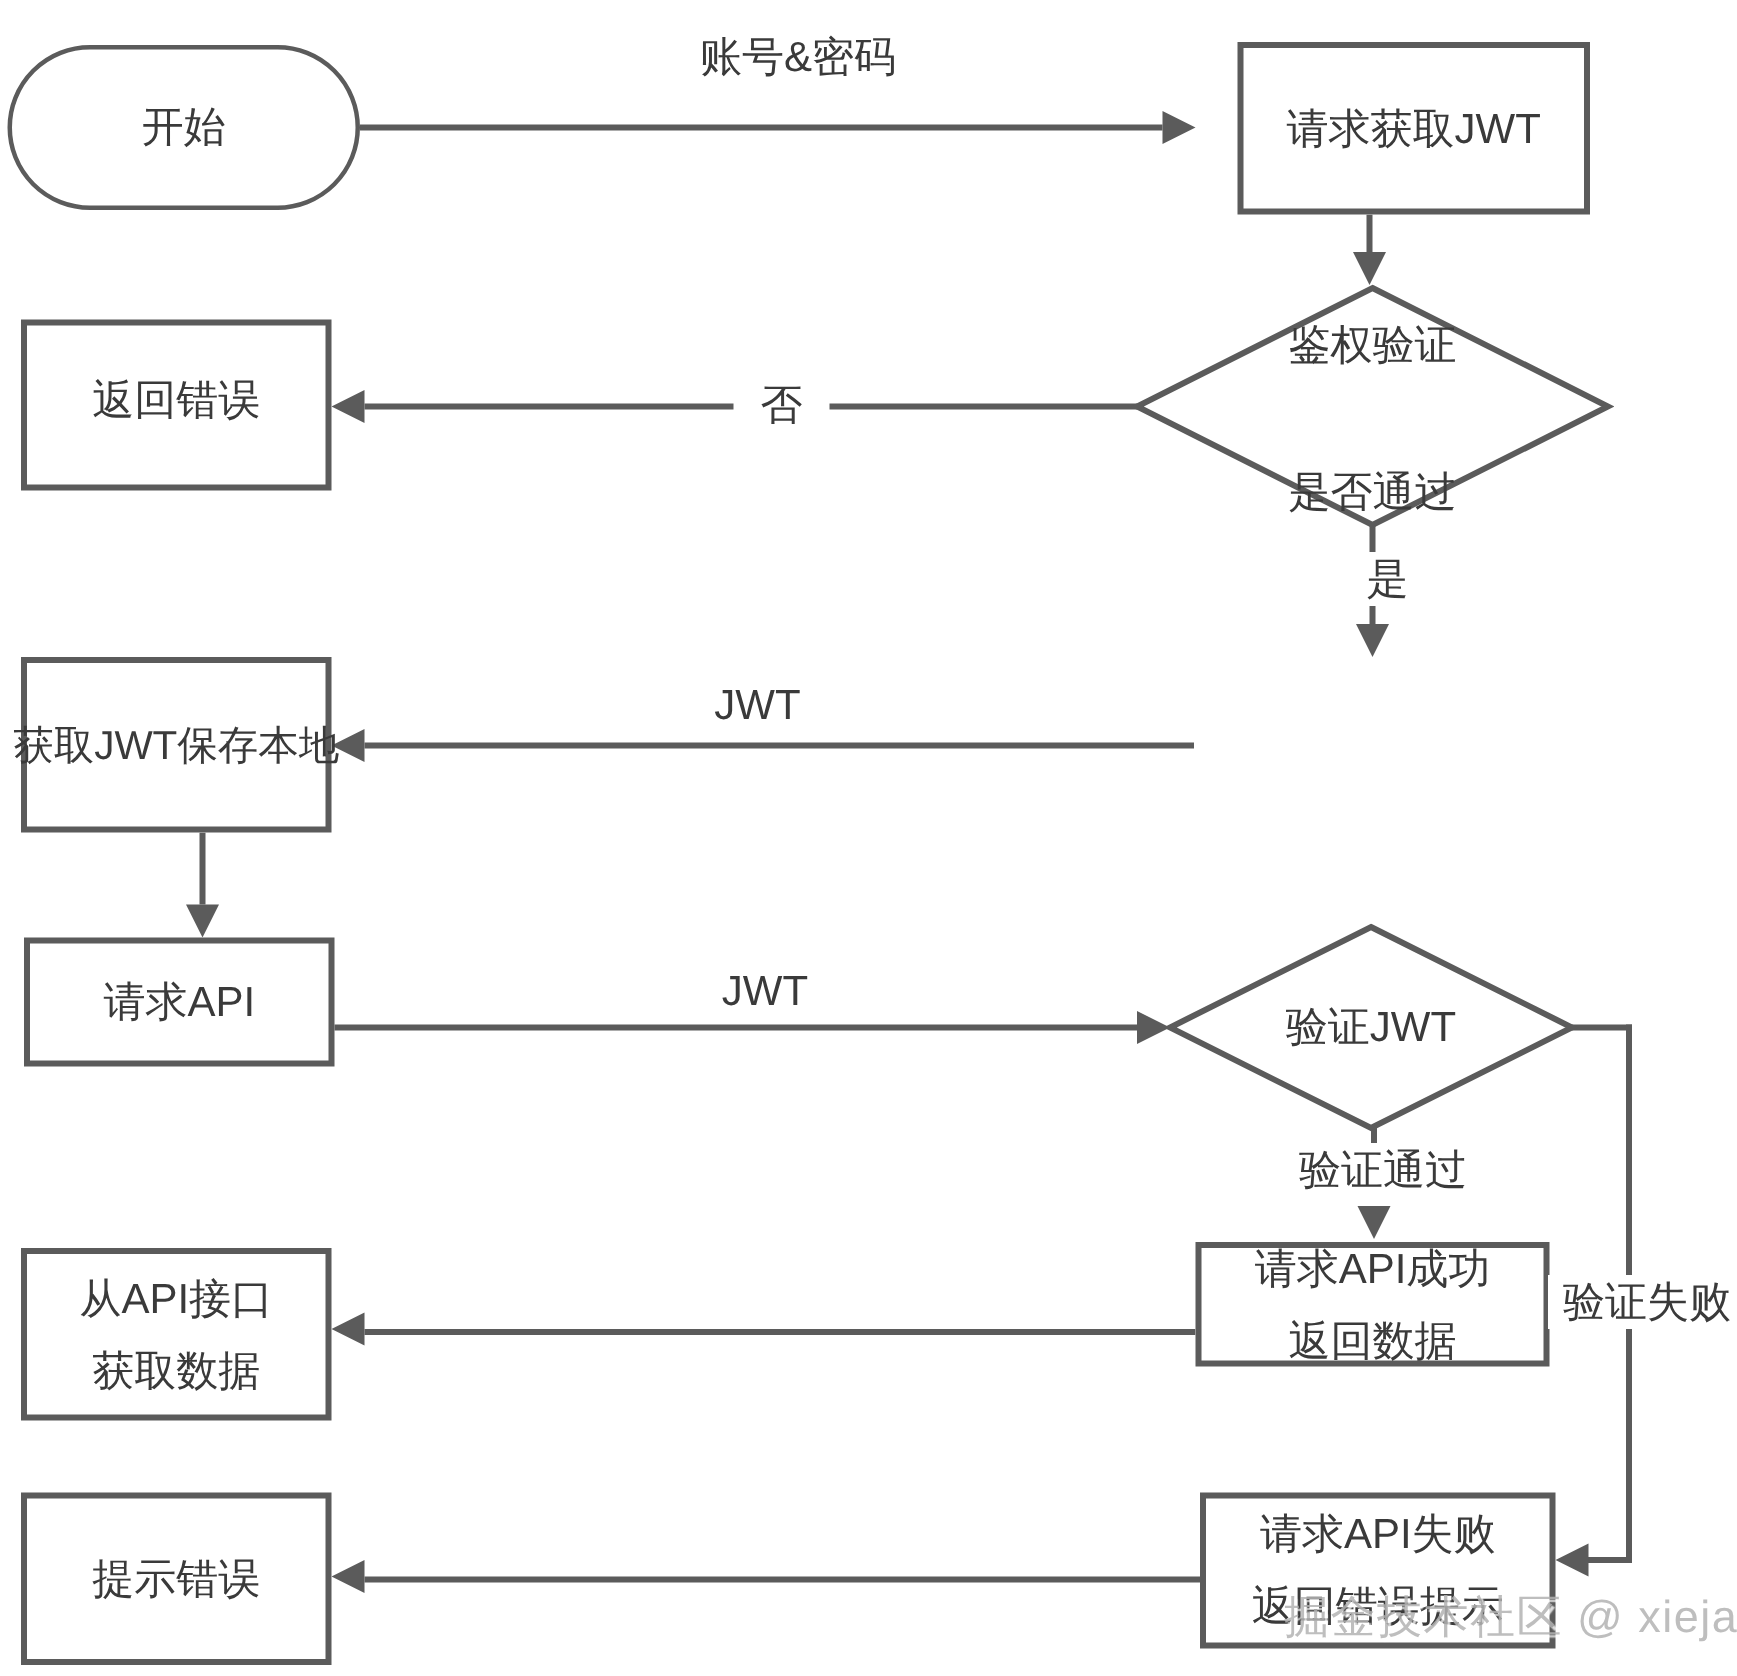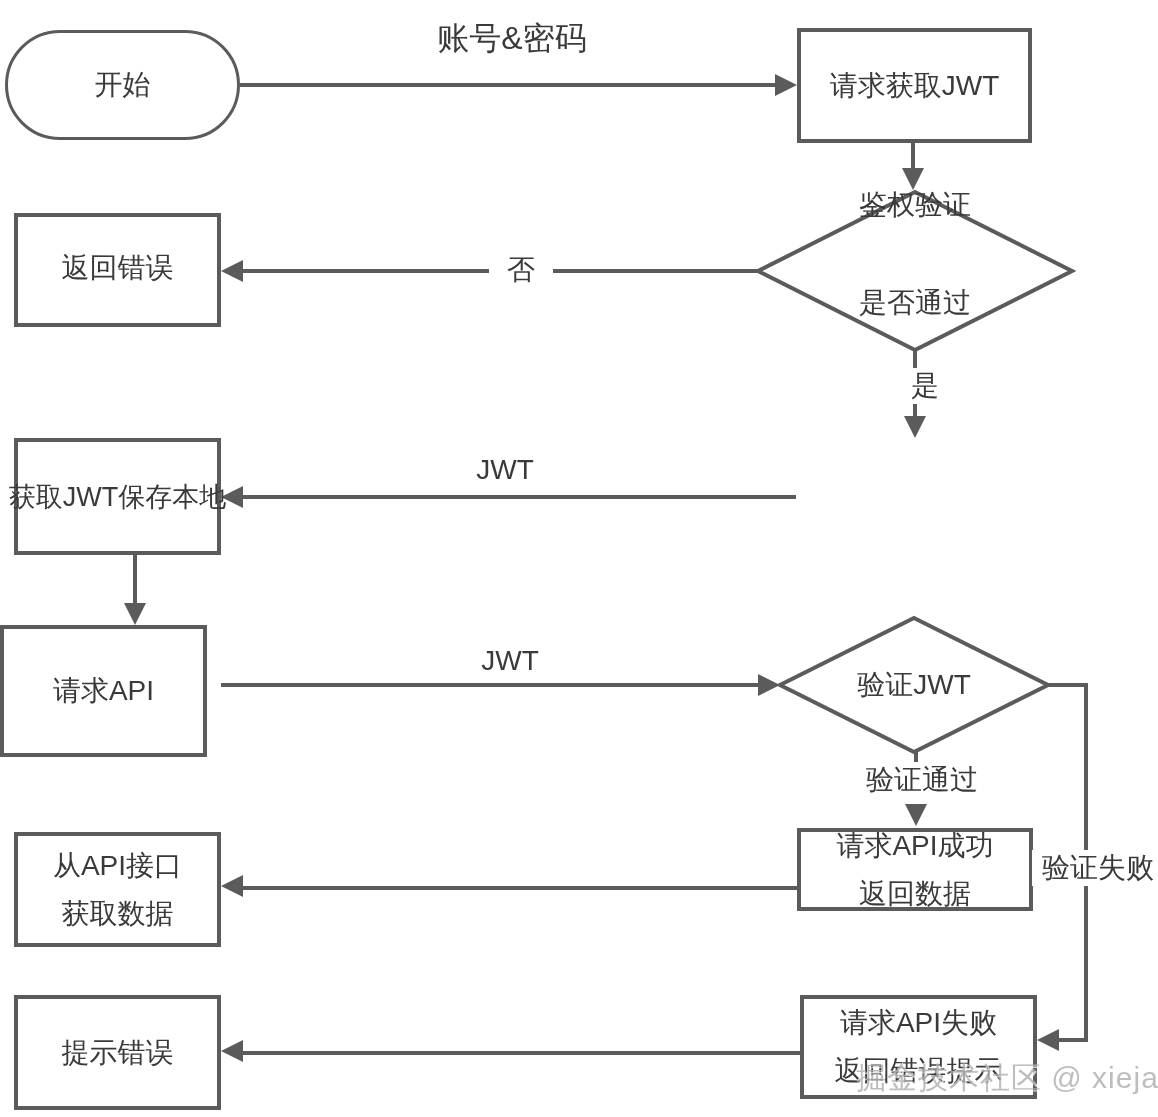--- a/index.html
+++ b/index.html
@@ -91,56 +91,56 @@
   <div class="vline" style="left:1084px;top:683px;width:4px;height:359px;"></div>
   <div class="hline" style="left:1058px;top:1038px;width:30px;height:4px;"></div>
   <div class="ah ah-left" style="left:1037px;top:1029px;"></div>
 
   <div class="hline" style="left:243px;top:886px;width:554px;height:4px;"></div>
   <div class="ah ah-left" style="left:221px;top:875px;"></div>
 
   <div class="hline" style="left:243px;top:1051px;width:557px;height:4px;"></div>
   <div class="ah ah-left" style="left:221px;top:1040px;"></div>
 
-  <div class="elabel" style="left:412px;top:20px;width:200px;font-size:32px;">账号&amp;密码</div>
+  <div class="elabel" style="left:432px;top:20px;width:200px;font-size:28px;">账号&amp;密码</div>
   <div class="elabel onln" style="left:489px;top:252px;width:56px;">否</div>
   <div class="elabel onln" style="left:893px;top:368px;width:56px;">是</div>
   <div class="elabel" style="left:445px;top:452px;width:120px;">JWT</div>
   <div class="elabel" style="left:450px;top:643px;width:120px;">JWT</div>
   <div class="elabel onln" style="left:848px;top:762px;width:140px;">验证通过</div>
   <div class="elabel onln" style="left:1032px;top:850px;width:124px;">验证失败</div>
 
   <div class="node stadium" style="left:5px;top:30px;width:235px;height:110px;">
     <span>开始</span>
   </div>
 
-  <div class="node" style="left:797px;top:28px;width:235px;height:115px;">
+  <div class="node" style="left:825px;top:28px;width:235px;height:115px;">
     <span>请求获取JWT</span>
   </div>
 
   <div class="diamond" style="left:754px;top:188px;">
     <svg width="322" height="166">
       <polygon points="161,4 318,83 161,162 4,83"></polygon>
     </svg>
   </div>
-  <div class="dlabel" style="left:754px;top:171px;width:322px;height:166px;gap:48px;">
+  <div class="dlabel" style="left:754px;top:196px;width:322px;height:166px;gap:48px;">
     <span>鉴权验证</span>
     <span>是否通过</span>
   </div>
 
   <div class="node" style="left:14px;top:213px;width:207px;height:114px;font-family:Liberation Mono, monospace;">
     <span>返回错误</span>
   </div>
 
 
   <div class="node" style="left:14px;top:438px;width:207px;height:117px;font-size:27px;">
     <span>获取JWT保存本地</span>
   </div>
 
-  <div class="node" style="left:0;top:625px;width:207px;height:132px;">
+  <div class="node" style="left:16px;top:625px;width:207px;height:86px;">
     <span>请求API</span>
   </div>
 
   <div class="diamond" style="left:776px;top:614px;">
     <svg width="276" height="142">
       <polygon points="138,4 272,71 138,138 4,71"></polygon>
     </svg>
   </div>
   <div class="dlabel" style="left:776px;top:614px;width:276px;height:142px;">
     <span>验证JWT</span>

